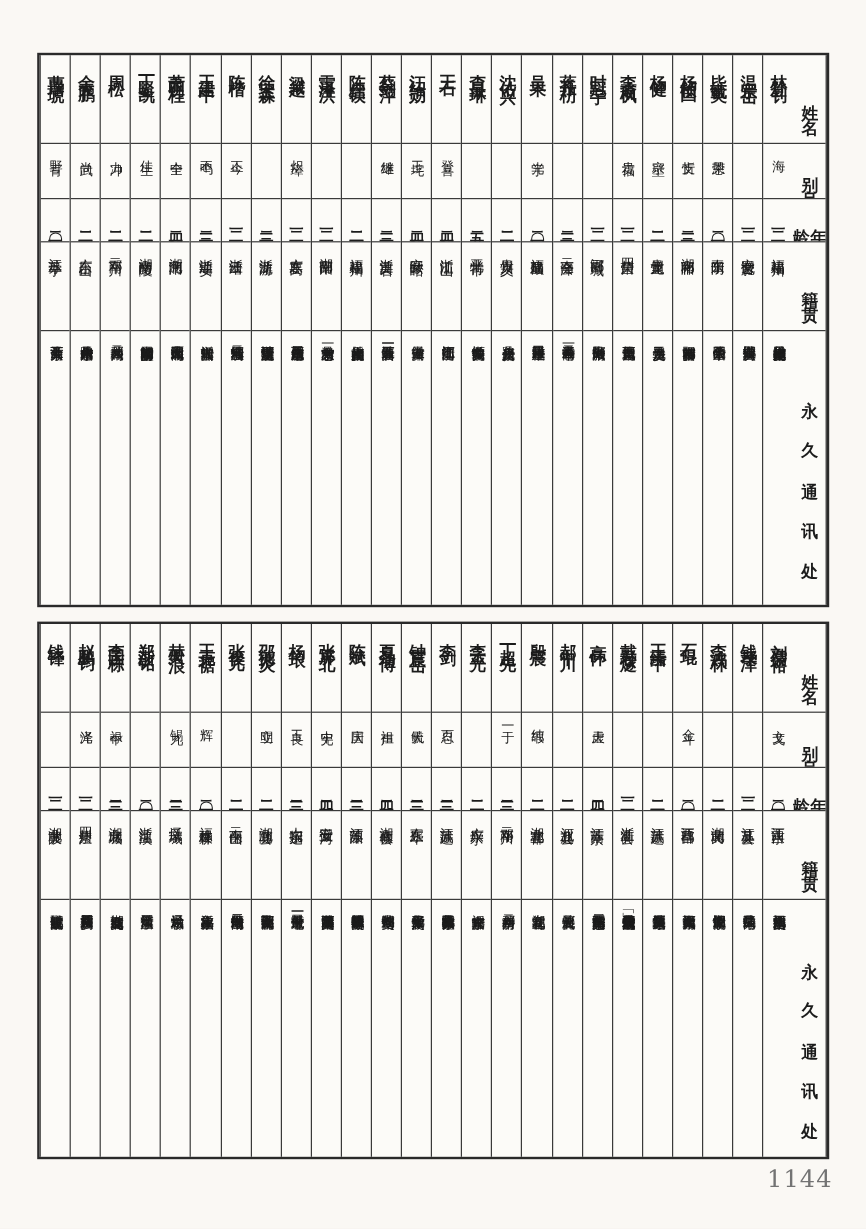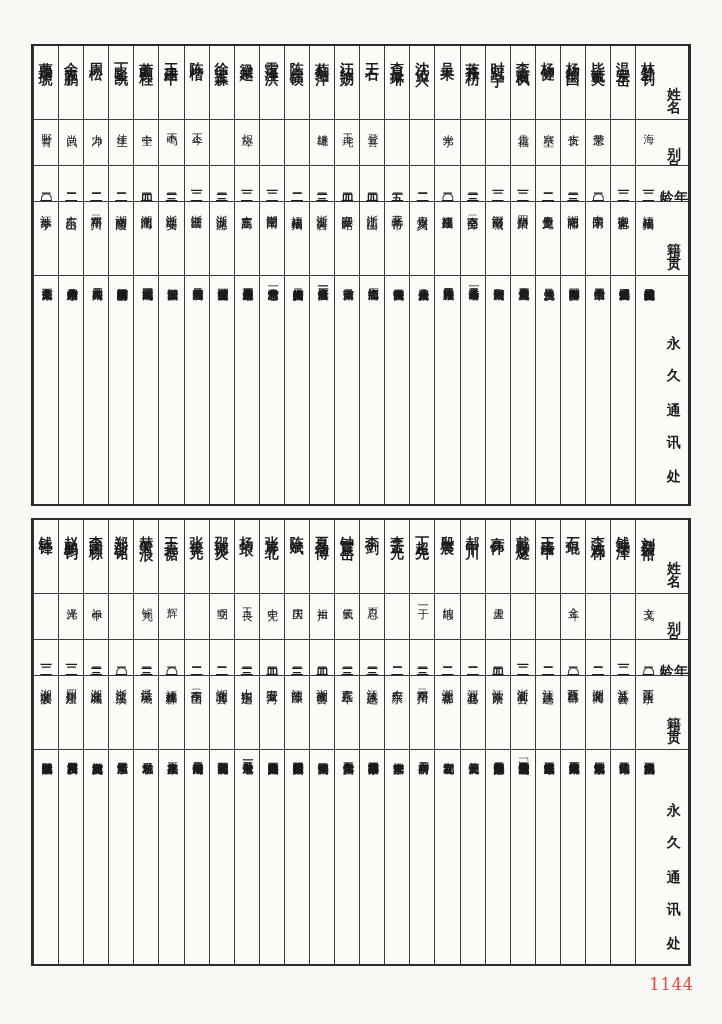--- a/index.html
+++ b/index.html
@@ -44,21 +44,21 @@
   .cell.alias   { height:46px; font-size:11px; padding-top:5px; letter-spacing:0.15em; }
   .cell.age     { height:36px; font-size:12px; font-weight:700; justify-content:center; }
   .cell.native  { height:74px; font-size:11.5px; padding-top:4px; letter-spacing:0.1em; }
   .cell.address { flex:1 1 auto; font-size:11px; padding-top:4px; border-bottom:none; line-height:1.15; }
   .header-col .cell { font-weight:700; justify-content:center; font-size:14px; }
   .header-col .cell.h2 { letter-spacing:0.9em; padding-top:0.9em; }
   .header-col .cell.address { letter-spacing:2.4em; padding-top:2.4em; font-size:14px; }
   .page-number {
     position:absolute; right:28px; bottom:30px;
     font-family:"DejaVu Serif", serif;
-    font-size:16px; color:#ef4444; letter-spacing:1px;
+    font-size:20px; color:#737373; letter-spacing:1px;
   }
 </style>
 </head>
 <body>
 
 <div class="page">
 
   <div class="table-wrap top">
     <div class="vtable">
       <div class="col header-col">

